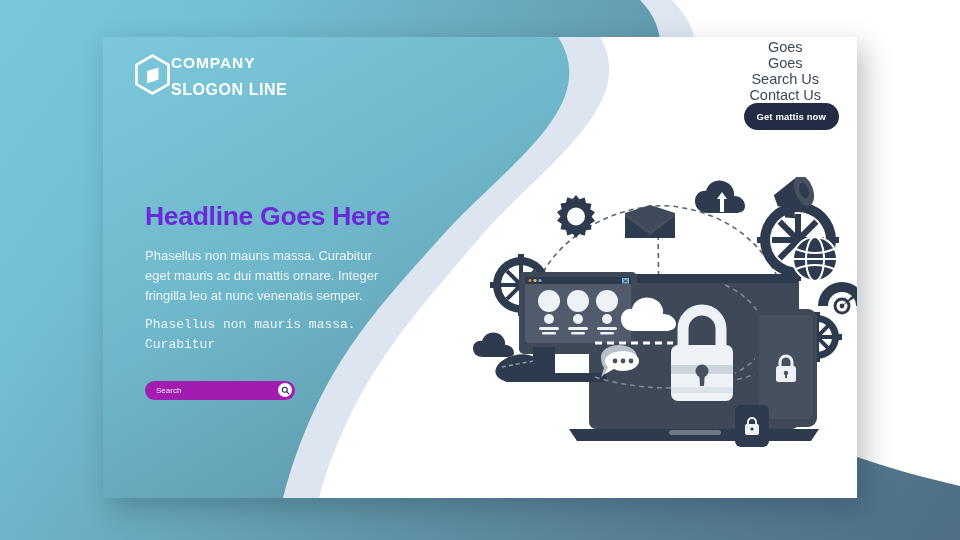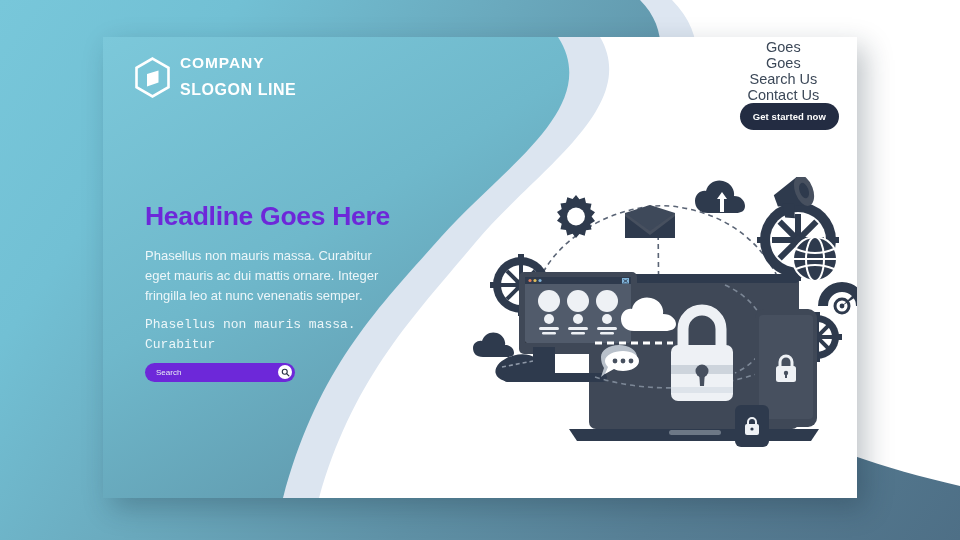--- a/index.html
+++ b/index.html
@@ -34,21 +34,21 @@
   }
   #card-bg { position:absolute; inset:0; }
 
   
   .header {
     position:absolute; left:0; top:0; width:100%; height:78px;
     display:flex; align-items:center;
     padding:0 18px 0 31px;
     z-index:12;
   }
-  .brand { display:flex; align-items:flex-end; gap:9px; }
+  .brand { display:flex; align-items:flex-start; }
   .brand-mark { width:37px; height:41px; flex:none; }
   .brand-text { line-height:1; padding-top:1px; }
   .brand-name {
     font-size:15.5px; font-weight:bold; color:#ffffff;
     letter-spacing:.9px; display:block;
   }
   .brand-slogan {
     font-size:16px; font-weight:bold; color:#ffffff;
     letter-spacing:.55px; display:block; margin-top:12px;
   }
@@ -75,23 +75,23 @@
     font-size:26.5px; font-weight:bold; color:#6d28d9;
     letter-spacing:-.3px; line-height:1.1; white-space:nowrap;
   }
   .hero-body {
     margin-top:15px; font-size:13px; color:#ecf6f9;
     line-height:1.52; max-width:236px;
   }
   .hero-body-2 { margin-top:10px;font-family:Liberation Mono, monospace; }
 
   .searchbar {
-    margin-top:8px;
+    margin-top:26px;
     width:150px; height:19px;
-    background:#6d28d9; border-radius:11px;
+    background:#a21caf; border-radius:11px;
     display:flex; align-items:center;
     padding:0 3px 0 11px;
     position:relative;
   }
   .search-input {
     flex:1; background:transparent; border:none; outline:none;
     color:#e8eef5; font-size:8px;
     font-family:"Liberation Sans", sans-serif;
   }
   .search-input::placeholder { color:#e8eef5; opacity:1; }
@@ -147,21 +147,21 @@
         <span class="brand-slogan">SLOGON LINE</span>
       </div>
     </div>
 
     <nav class="nav">
       <a class="nav-link" href="#">Home</a>
       <a class="nav-link" href="#">Goes</a>
       <a class="nav-link" href="#">Goes</a>
       <a class="nav-link" href="#">Search Us</a>
       <a class="nav-link" href="#">Contact Us</a>
-      <button class="nav-cta">Get started now</button>
+      <button class="nav-cta">Get mattis now</button>
     </nav>
   </div>
 
   <div class="hero">
     <h1 class="hero-title">Headline Goes Here</h1>
     <p class="hero-body">Phasellus non mauris massa.  Curabitur eget mauris ac dui mattis ornare. Integer fringilla leo at nunc venenatis semper.</p>
     <p class="hero-body hero-body-2">Phasellus non mauris massa.  Curabitur</p>
 
     <div class="searchbar">
       <input class="search-input" type="text" placeholder="Search" style="">

